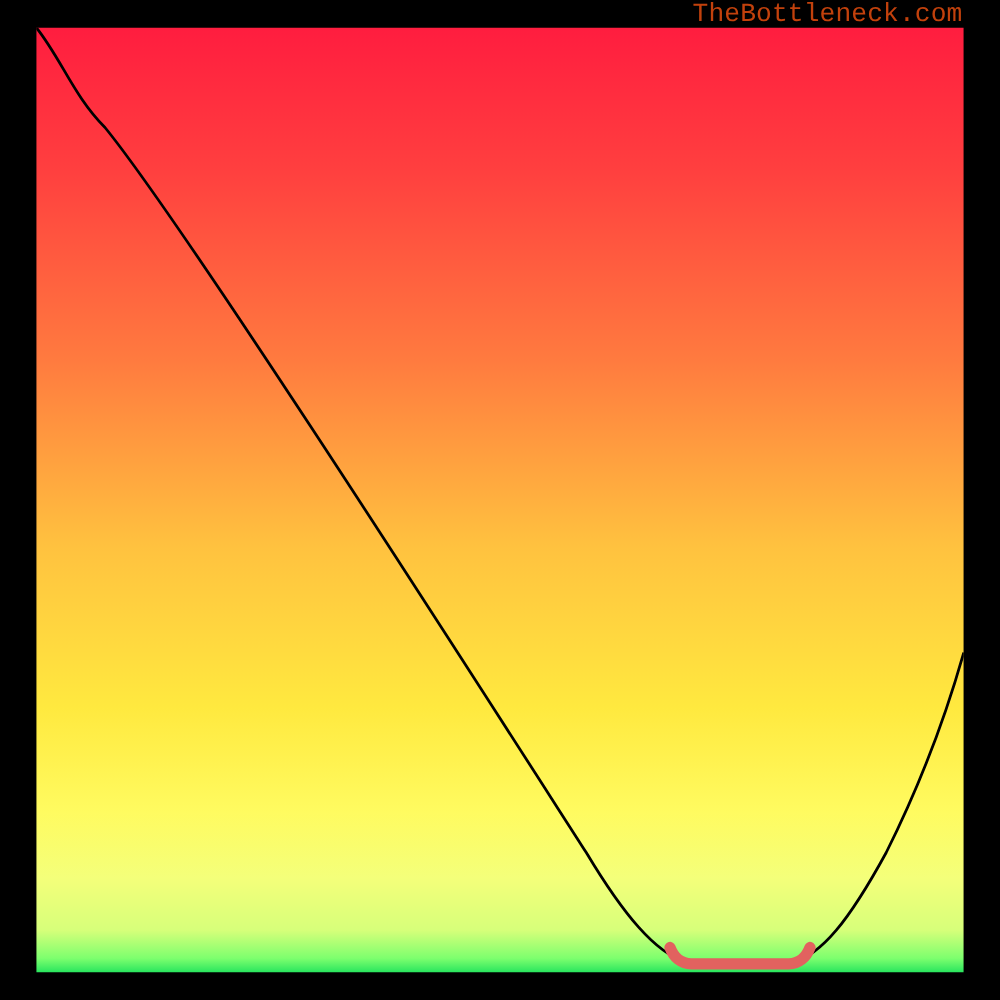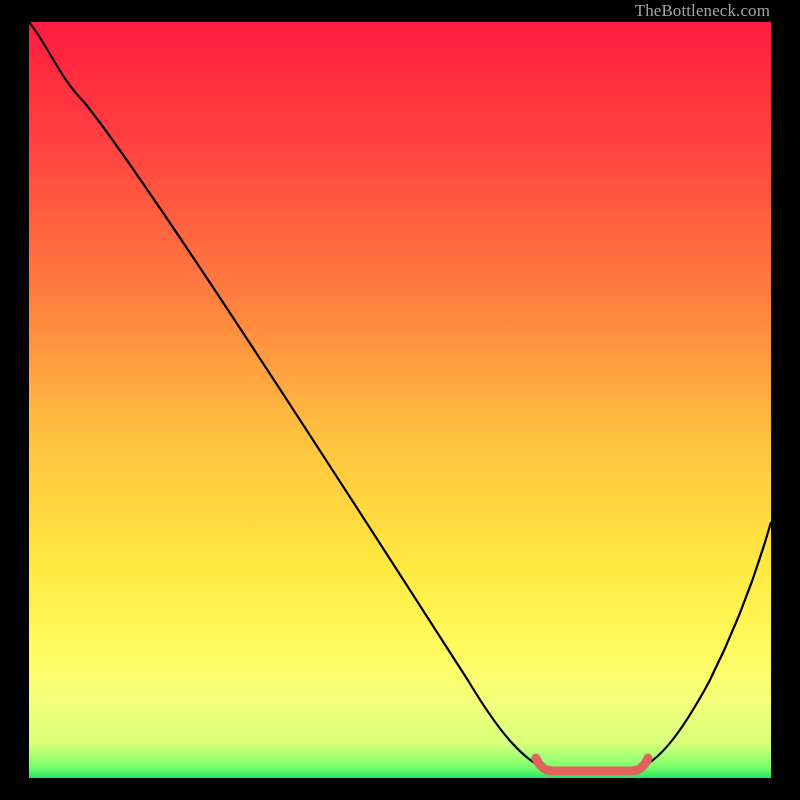--- a/index.html
+++ b/index.html
@@ -29,24 +29,24 @@
     position: absolute;
     left: 0;
     top: 0;
     width: 742px;
     height: 756px;
   }
   .watermark {
     position: absolute;
     top: 1px;
     right: 30px;
-    font-family: Liberation Serif, serif;
-    font-size: 17px;
+    font-family: Liberation Mono, monospace;
+    font-size: 21px;
     font-weight: 500;
-    color: #a3a3a3;
+    color: #c2410c;
     letter-spacing: 0.1px;
   }
 </style>
 </head>
 <body>
 
 <div class="frame">
   <svg class="gradient" viewBox="0 0 742 756" preserveAspectRatio="none">
     <defs>
       <linearGradient id="bg" x1="0" y1="0" x2="0" y2="1">

